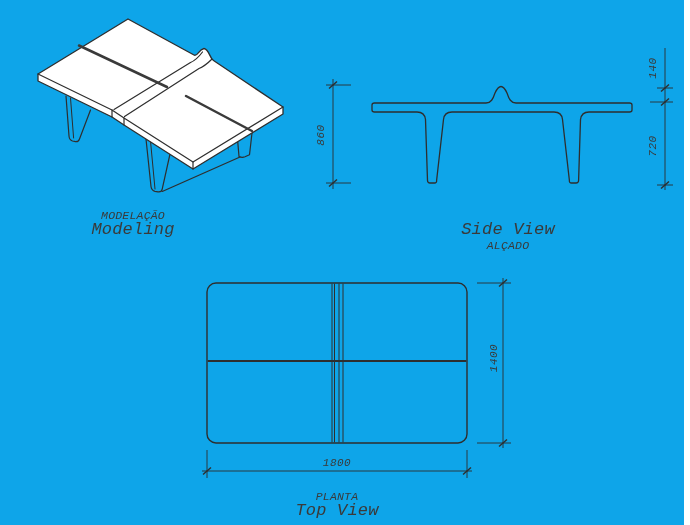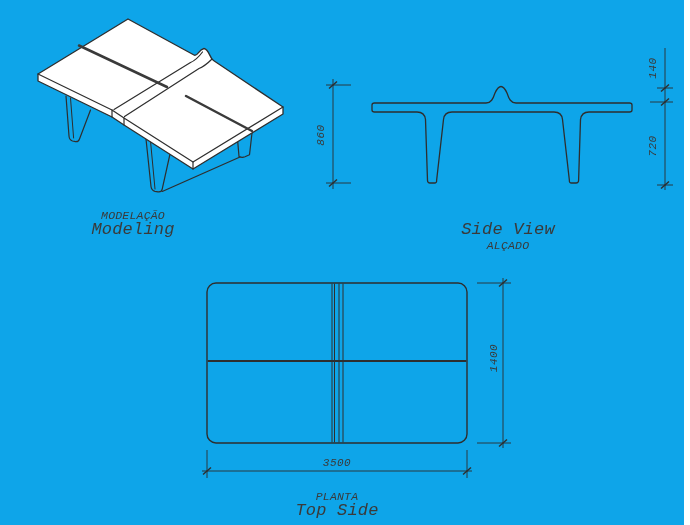--- a/index.html
+++ b/index.html
@@ -133,20 +133,20 @@
     </g>
   </svg>
 
   <div class="lbl" style="left:133px;top:215px;">MODELAÇÃO</div>
   <div class="lbl sub" style="left:133px;top:229px;">Modeling</div>
 
   <div class="lbl" style="left:508px;top:215px;margin-top:30px;">ALÇADO</div>
   <div class="lbl sub" style="left:508px;top:229px;text-align:right;">Side View</div>
 
   <div class="lbl" style="left:337px;top:496px;">PLANTA</div>
-  <div class="lbl sub" style="left:337px;top:510px;">Top Side</div>
+  <div class="lbl sub" style="left:337px;top:510px;">Top View</div>
 
   <div class="dim rot" style="left:321px;top:135px;">860</div>
   <div class="dim rot" style="left:653px;top:68px;">140</div>
   <div class="dim rot" style="left:653px;top:146px;">720</div>
   <div class="dim rot" style="left:494px;top:358px;">1400</div>
-  <div class="dim" style="left:337px;top:463px;">3500</div>
+  <div class="dim" style="left:337px;top:463px;">1800</div>
 </div>
 
 </body></html>

